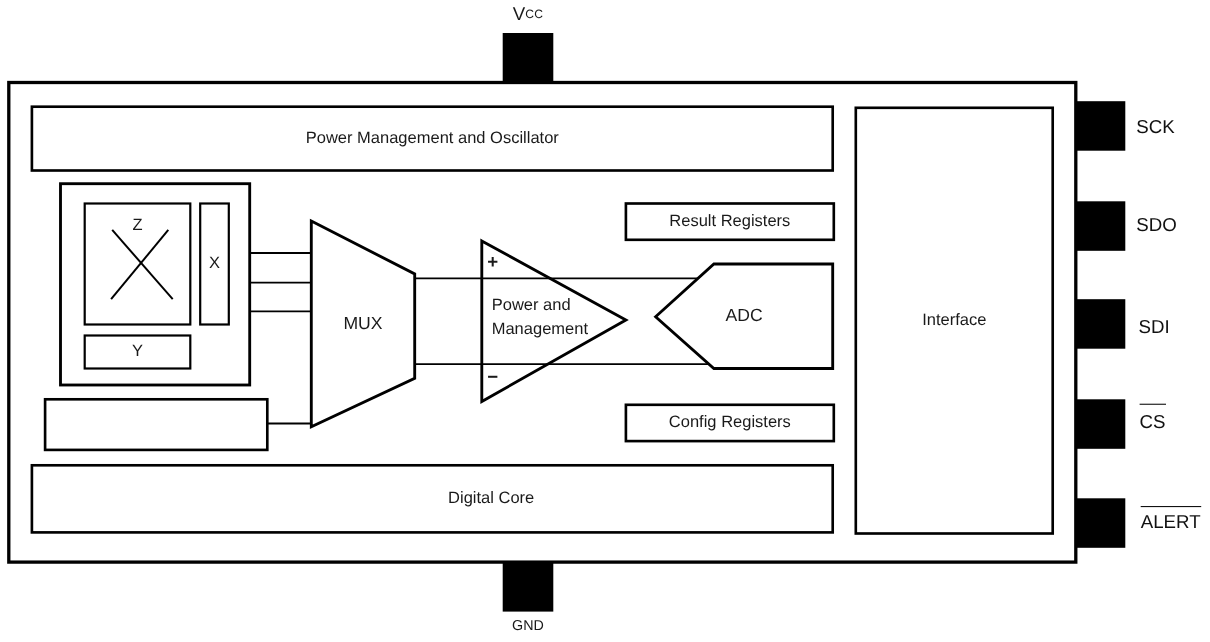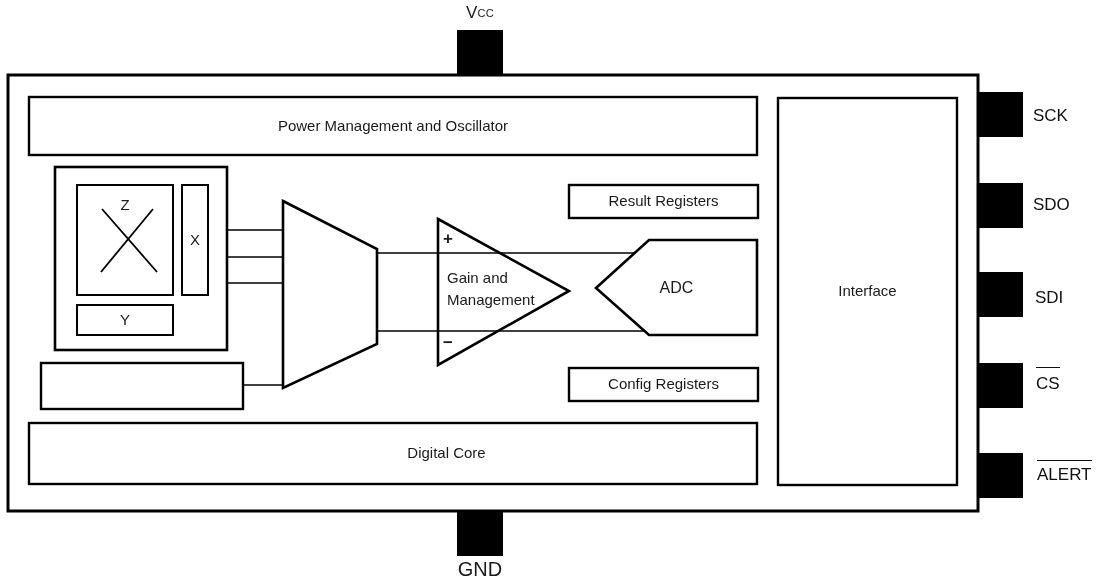--- a/index.html
+++ b/index.html
@@ -77,35 +77,36 @@
   <div class="lbl" style="left:29px;top:97px;width:728px;height:58px">Power Management and Oscillator</div>
   <div class="lbl" style="left:29px;top:423px;width:835px;height:61px">Digital Core</div>
   <div class="lbl" style="left:778px;top:98px;width:179px;height:387px">Interface</div>
   <div class="lbl" style="left:569px;top:185px;width:189px;height:33px">Result Registers</div>
   <div class="lbl" style="left:569px;top:368px;width:189px;height:33px">Config Registers</div>
 
   <div class="lbl" style="left:77px;top:196px;width:96px;height:18px">Z</div>
   <div class="lbl" style="left:182px;top:185px;width:26px;height:110px">X</div>
   <div class="lbl" style="left:77px;top:305px;width:96px;height:30px">Y</div>
 
+  <div class="lbl" style="left:282px;top:201px;width:96px;height:187px;font-size:16px">MUX</div>
 
   <div class="lbl sign" style="left:439px;top:230px;width:18px;height:18px">+</div>
   <div class="lbl sign" style="left:439px;top:334px;width:18px;height:18px">−</div>
   <div class="twoline" style="position:absolute;left:447px;top:267px">
-    <div>Gain and</div>
+    <div>Power and</div>
     <div>Management</div>
   </div>
 
   <div class="lbl" style="left:596px;top:240px;width:161px;height:95px;font-size:16px">ADC</div>
 
   <div class="lbl" style="left:450px;top:2px;width:60px;height:22px;font-size:17px">
     <span>V</span>
       <span class="sub">CC</span>
   </div>
-  <div class="lbl" style="left:457px;top:560px;width:46px;height:18px;font-size:20px">GND</div>
+  <div class="lbl" style="left:457px;top:560px;width:46px;height:18px;font-size:13px">GND</div>
 
   <span class="pinlbl" style="left:1033px;top:106px">SCK</span>
   <span class="pinlbl" style="left:1033px;top:195px">SDO</span>
   <span class="pinlbl" style="left:1035px;top:288px">SDI</span>
   <span class="pinlbl" style="left:1036px;top:367px"><span class="overline cs-gap">CS</span></span>
   <span class="pinlbl" style="left:1037px;top:460px"><span class="overline">ALERT</span></span>
 
 </div>
 
 </body></html>

